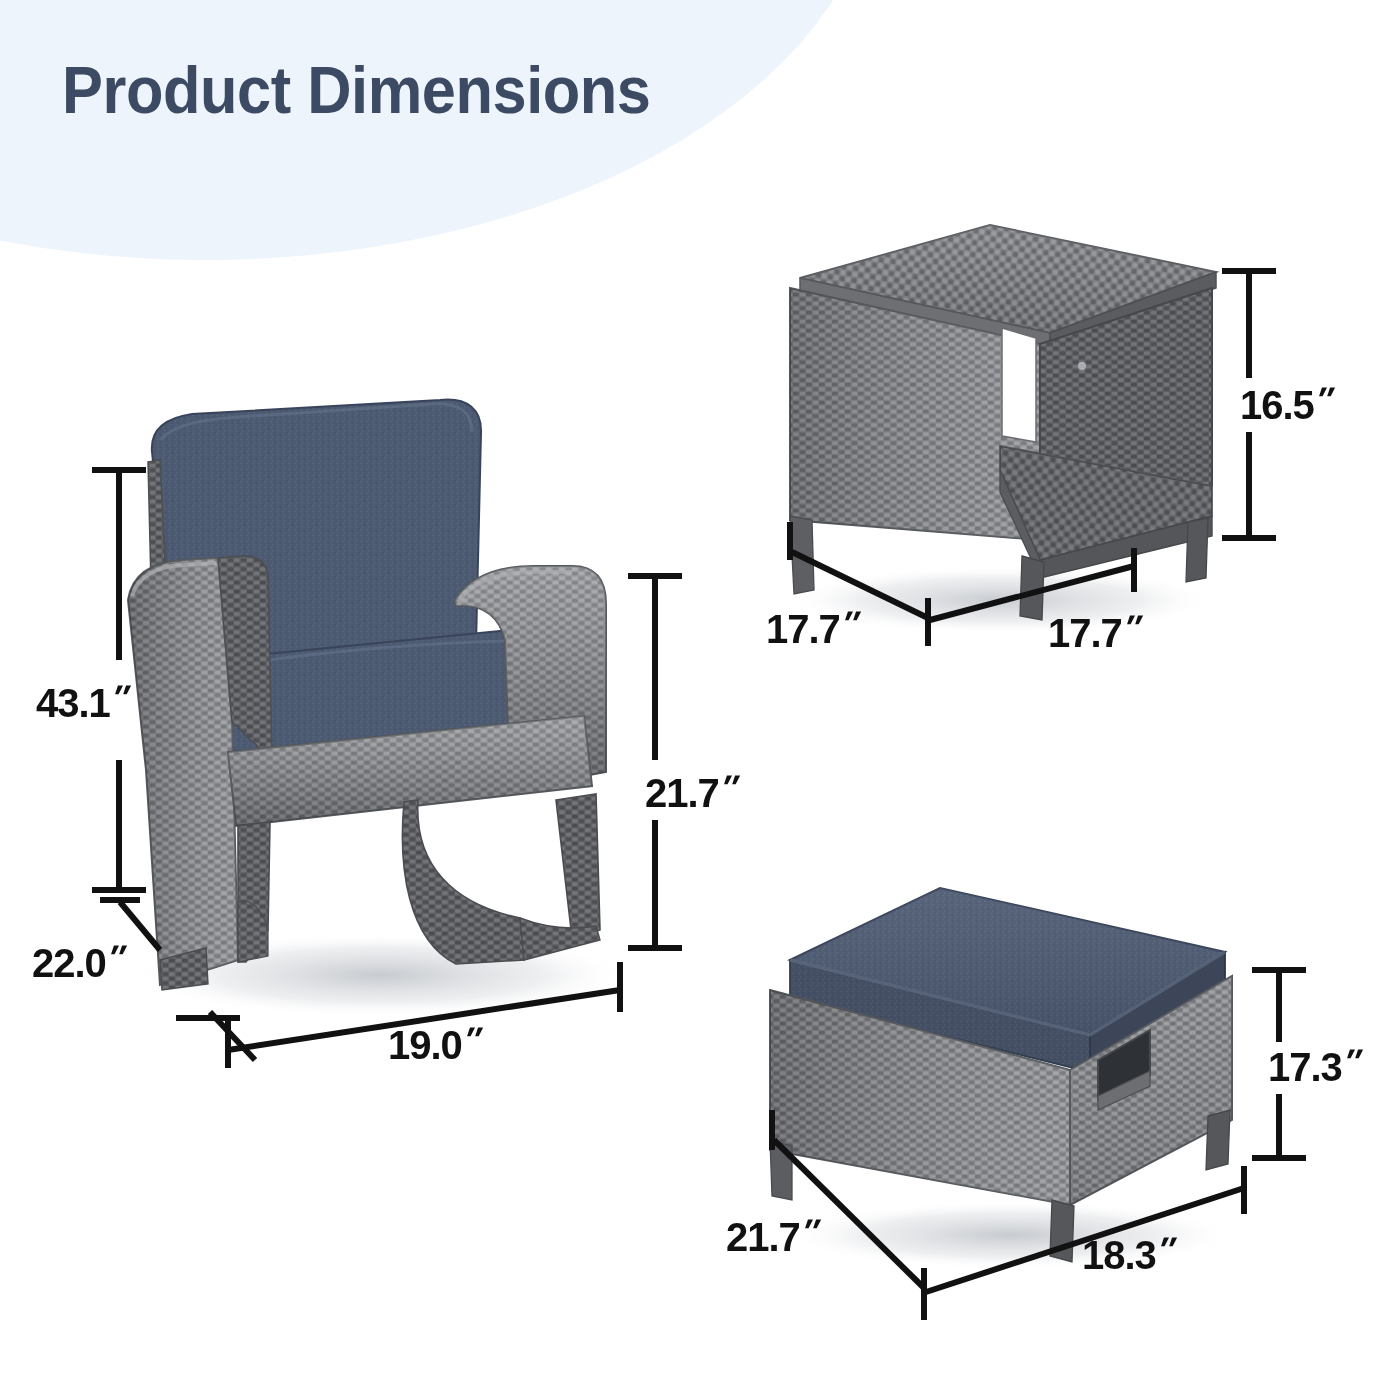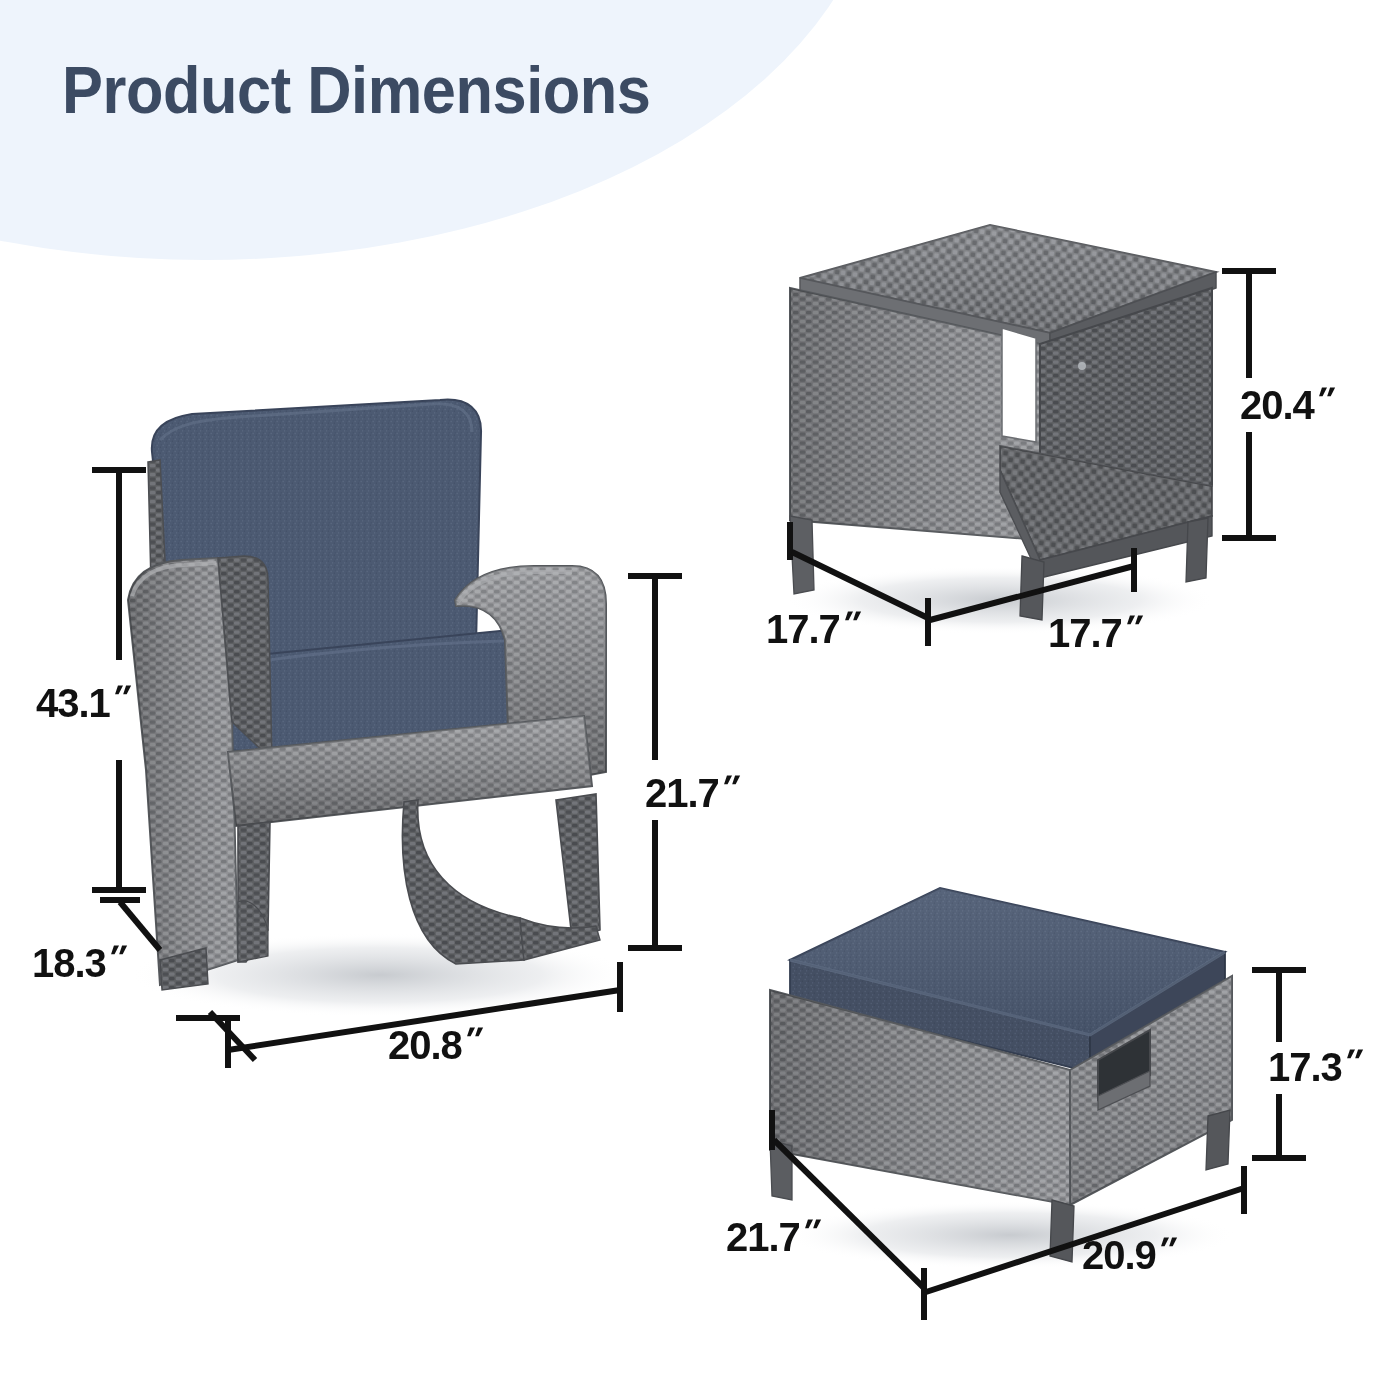--- a/index.html
+++ b/index.html
@@ -324,48 +324,48 @@
         <line x1="1244" y1="1166" x2="1244" y2="1214"></line>
       </g>
     </g>
   </svg>
 
   <div class="dim" style="left:36px; top:678px;">
     <span>43.1</span><span class="inch">″</span>
   </div>
 
   <div class="dim" style="left:32px; top:938px;">
-    <span>18.3</span><span class="inch">″</span>
+    <span>22.0</span><span class="inch">″</span>
   </div>
 
   <div class="dim" style="left:388px; top:1020px;">
-    <span>20.8</span><span class="inch">″</span>
+    <span>19.0</span><span class="inch">″</span>
   </div>
 
   <div class="dim" style="left:645px; top:768px;">
     <span>21.7</span><span class="inch">″</span>
   </div>
 
   <div class="dim" style="left:1240px; top:380px;">
-    <span>20.4</span><span class="inch">″</span>
+    <span>16.5</span><span class="inch">″</span>
   </div>
 
   <div class="dim" style="left:766px; top:604px;">
     <span>17.7</span><span class="inch">″</span>
   </div>
 
   <div class="dim" style="left:1048px; top:608px;">
     <span>17.7</span><span class="inch">″</span>
   </div>
 
   <div class="dim" style="left:1268px; top:1042px;">
     <span>17.3</span><span class="inch">″</span>
   </div>
 
   <div class="dim" style="left:726px; top:1212px;">
     <span>21.7</span><span class="inch">″</span>
   </div>
 
   <div class="dim" style="left:1082px; top:1230px;">
-    <span>20.9</span><span class="inch">″</span>
+    <span>18.3</span><span class="inch">″</span>
   </div>
 
 </div>
 
 </body></html>

